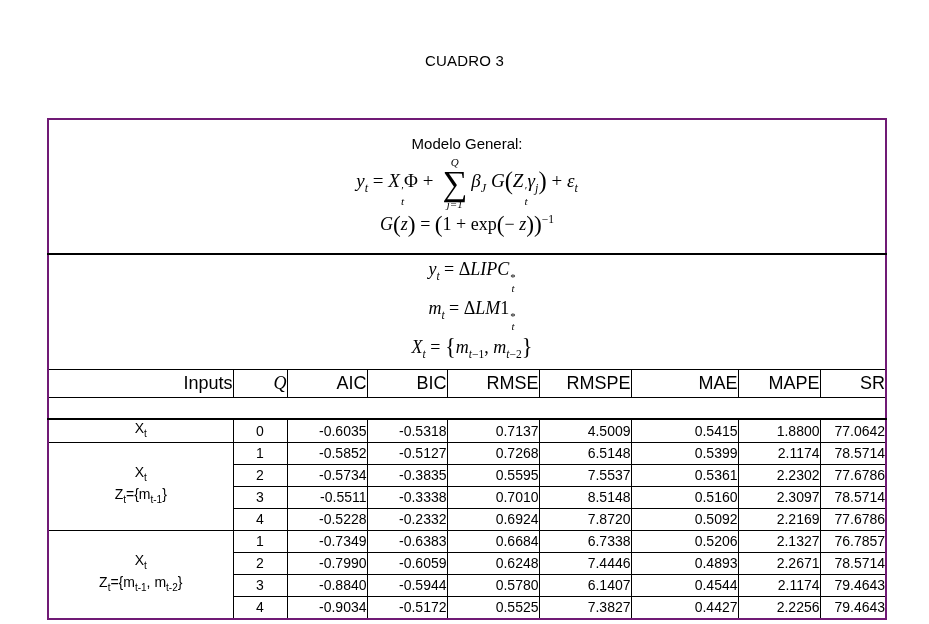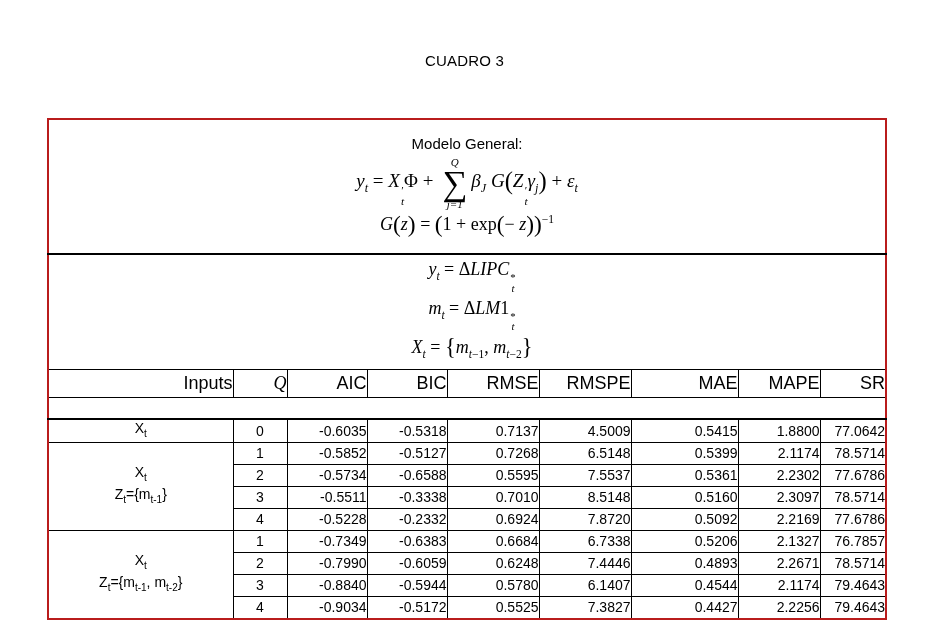--- a/index.html
+++ b/index.html
@@ -4,21 +4,21 @@
 <style>
   html,body { margin:0; padding:0; background:#ffffff; }
   body { width:929px; height:624px; font-family:"Liberation Sans", sans-serif; color:#000; }
   .page { position:relative; width:929px; height:624px; background:#fff; overflow:hidden;text-decoration:underline; }
 
   .titleblock { position:absolute; top:50px; left:0; width:929px; text-align:center;
                 font-size:15px; line-height:21px; letter-spacing:0.2px; }
 
   table.maintable { position:absolute; left:47px; top:118px; width:838px;
                     border-collapse:collapse; table-layout:fixed;
-                    border:2px solid #b91c1c; }
+                    border:2px solid #701a75; }
   table.maintable td, table.maintable th { border:1px solid #000; vertical-align:middle; padding:0; }
 
   
   td.modelcell { height:133px; text-align:center; vertical-align:top; padding-top:3px; }
   tr.defsrow td { height:87px; text-align:center; border-top:2px solid #000; }
   tr.headrow th { height:27px; font-size:18px; font-weight:normal; text-align:right; }
   tr.emptyrow td { height:20px; border-bottom:2px solid #000; }
   tr.datarow td { height:21px; font-size:14px; }
 
   td.num { text-align:right; padding-right:7px; }
@@ -135,21 +135,21 @@
       <td class="num">-0.5127</td>
       <td class="num">0.7268</td>
       <td class="num">6.5148</td>
       <td class="num">0.5399</td>
       <td class="num">2.1174</td>
       <td class="num">78.5714</td>
     </tr>
     <tr class="datarow">
       <td class="qcol">2</td>
       <td class="num">-0.5734</td>
-      <td class="num">-0.6588</td>
+      <td class="num">-0.3835</td>
       <td class="num">0.5595</td>
       <td class="num">7.5537</td>
       <td class="num">0.5361</td>
       <td class="num">2.2302</td>
       <td class="num">77.6786</td>
     </tr>
     <tr class="datarow">
       <td class="qcol">3</td>
       <td class="num">-0.5511</td>
       <td class="num">-0.3338</td>

